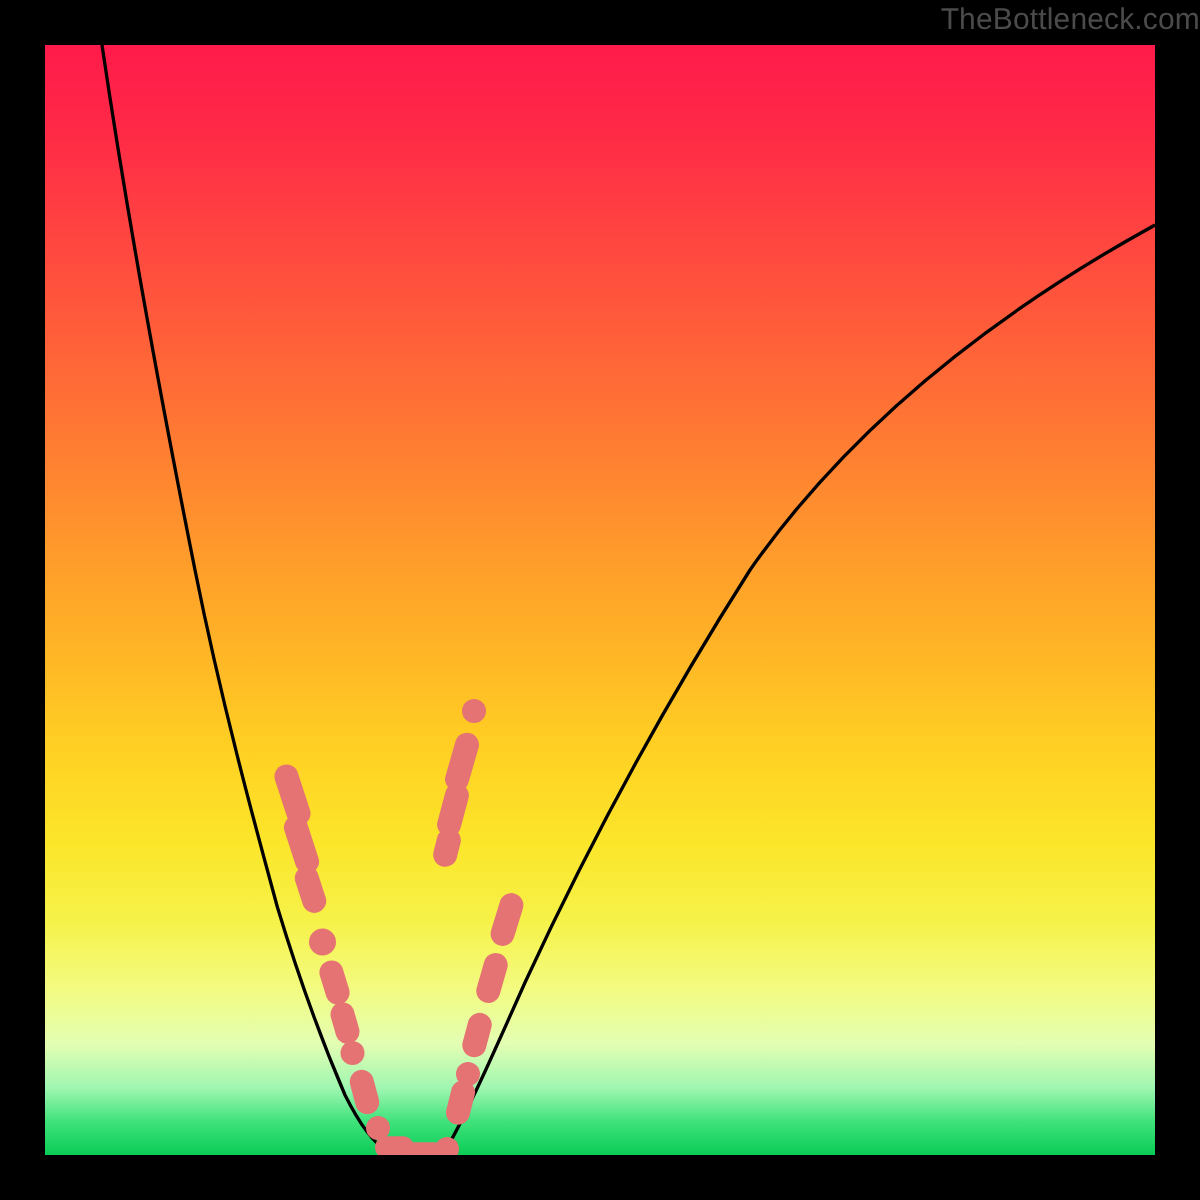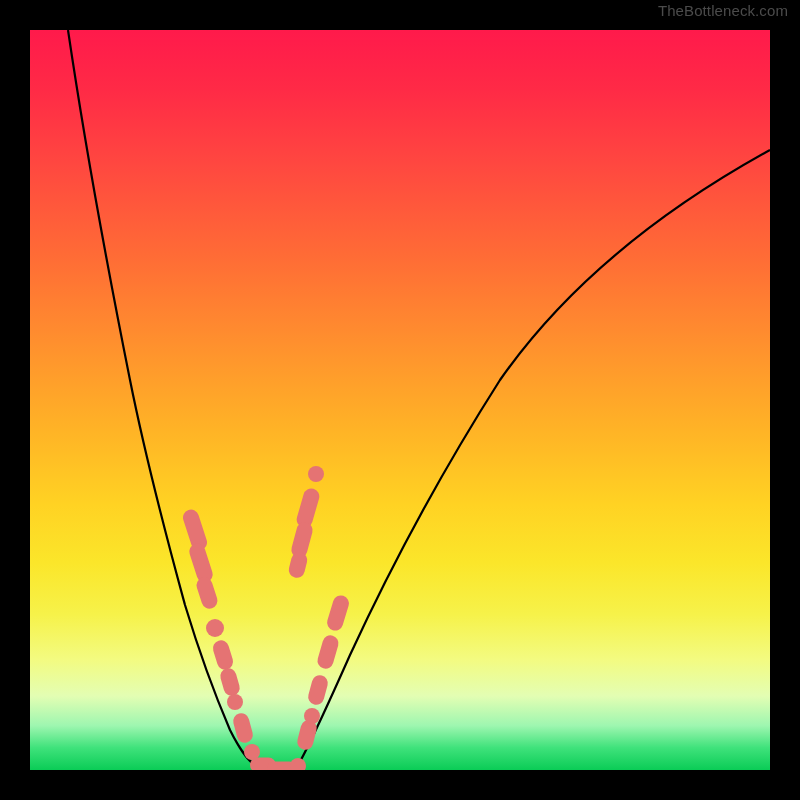--- a/index.html
+++ b/index.html
@@ -37,23 +37,23 @@
       #f3fb80 85%,
       #e3feb3 90%,
       #9ef6b0 94%,
       #3fe27b 97%,
       #0acc56 100%
     );
   }
   .watermark {
     position: absolute;
     top: 2px;
-    right: 12px;
+    right: 0;
     font-family: Arial, Helvetica, sans-serif;
-    font-size: 15px;
+    font-size: 20px;
     font-weight: 500;
     color: #4b4b4b;
     letter-spacing: 0.1px;
   }
   svg.curve {
     position: absolute;
     left: 0;
     top: 0;
     width: 100%;
     height: 100%;

